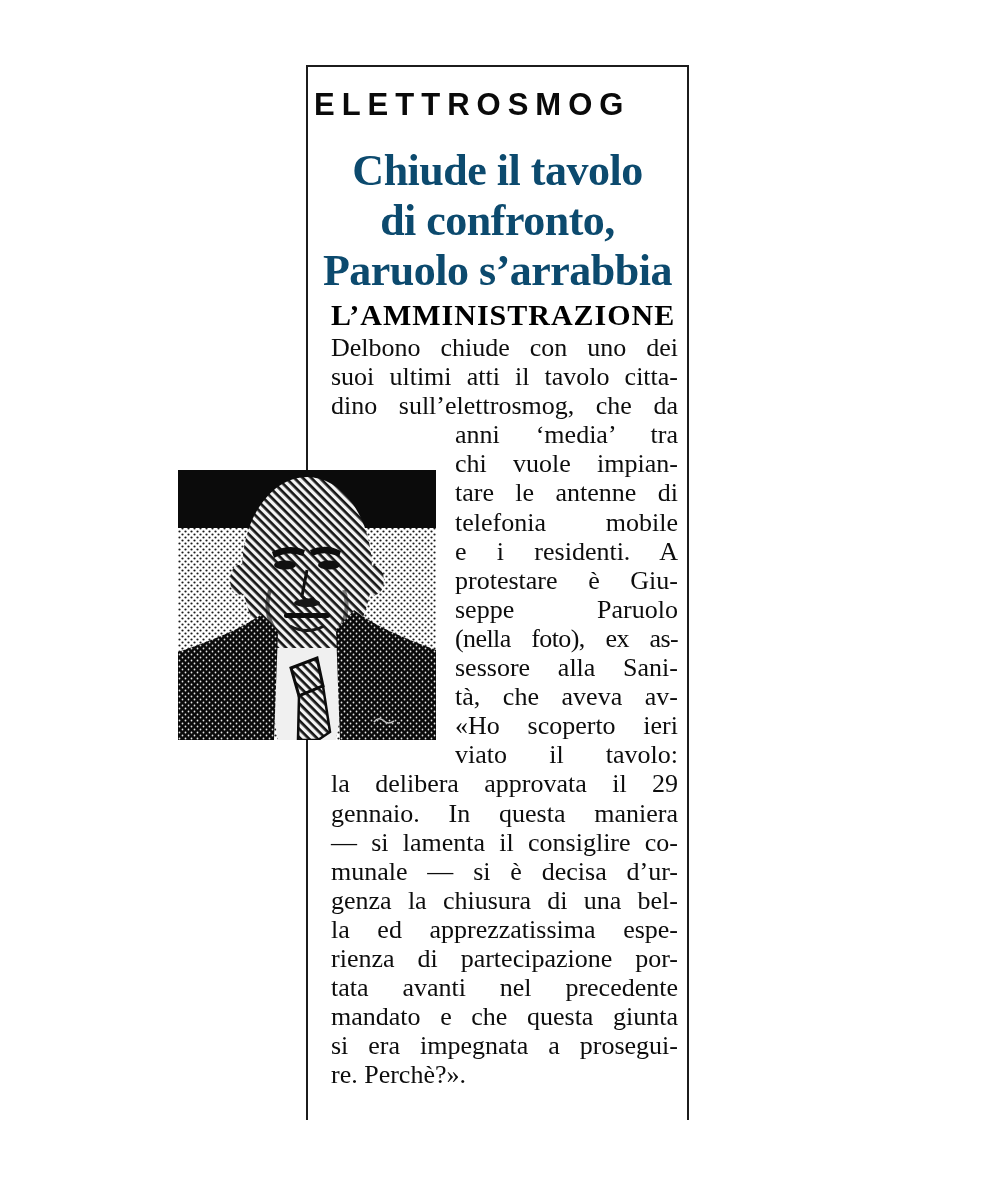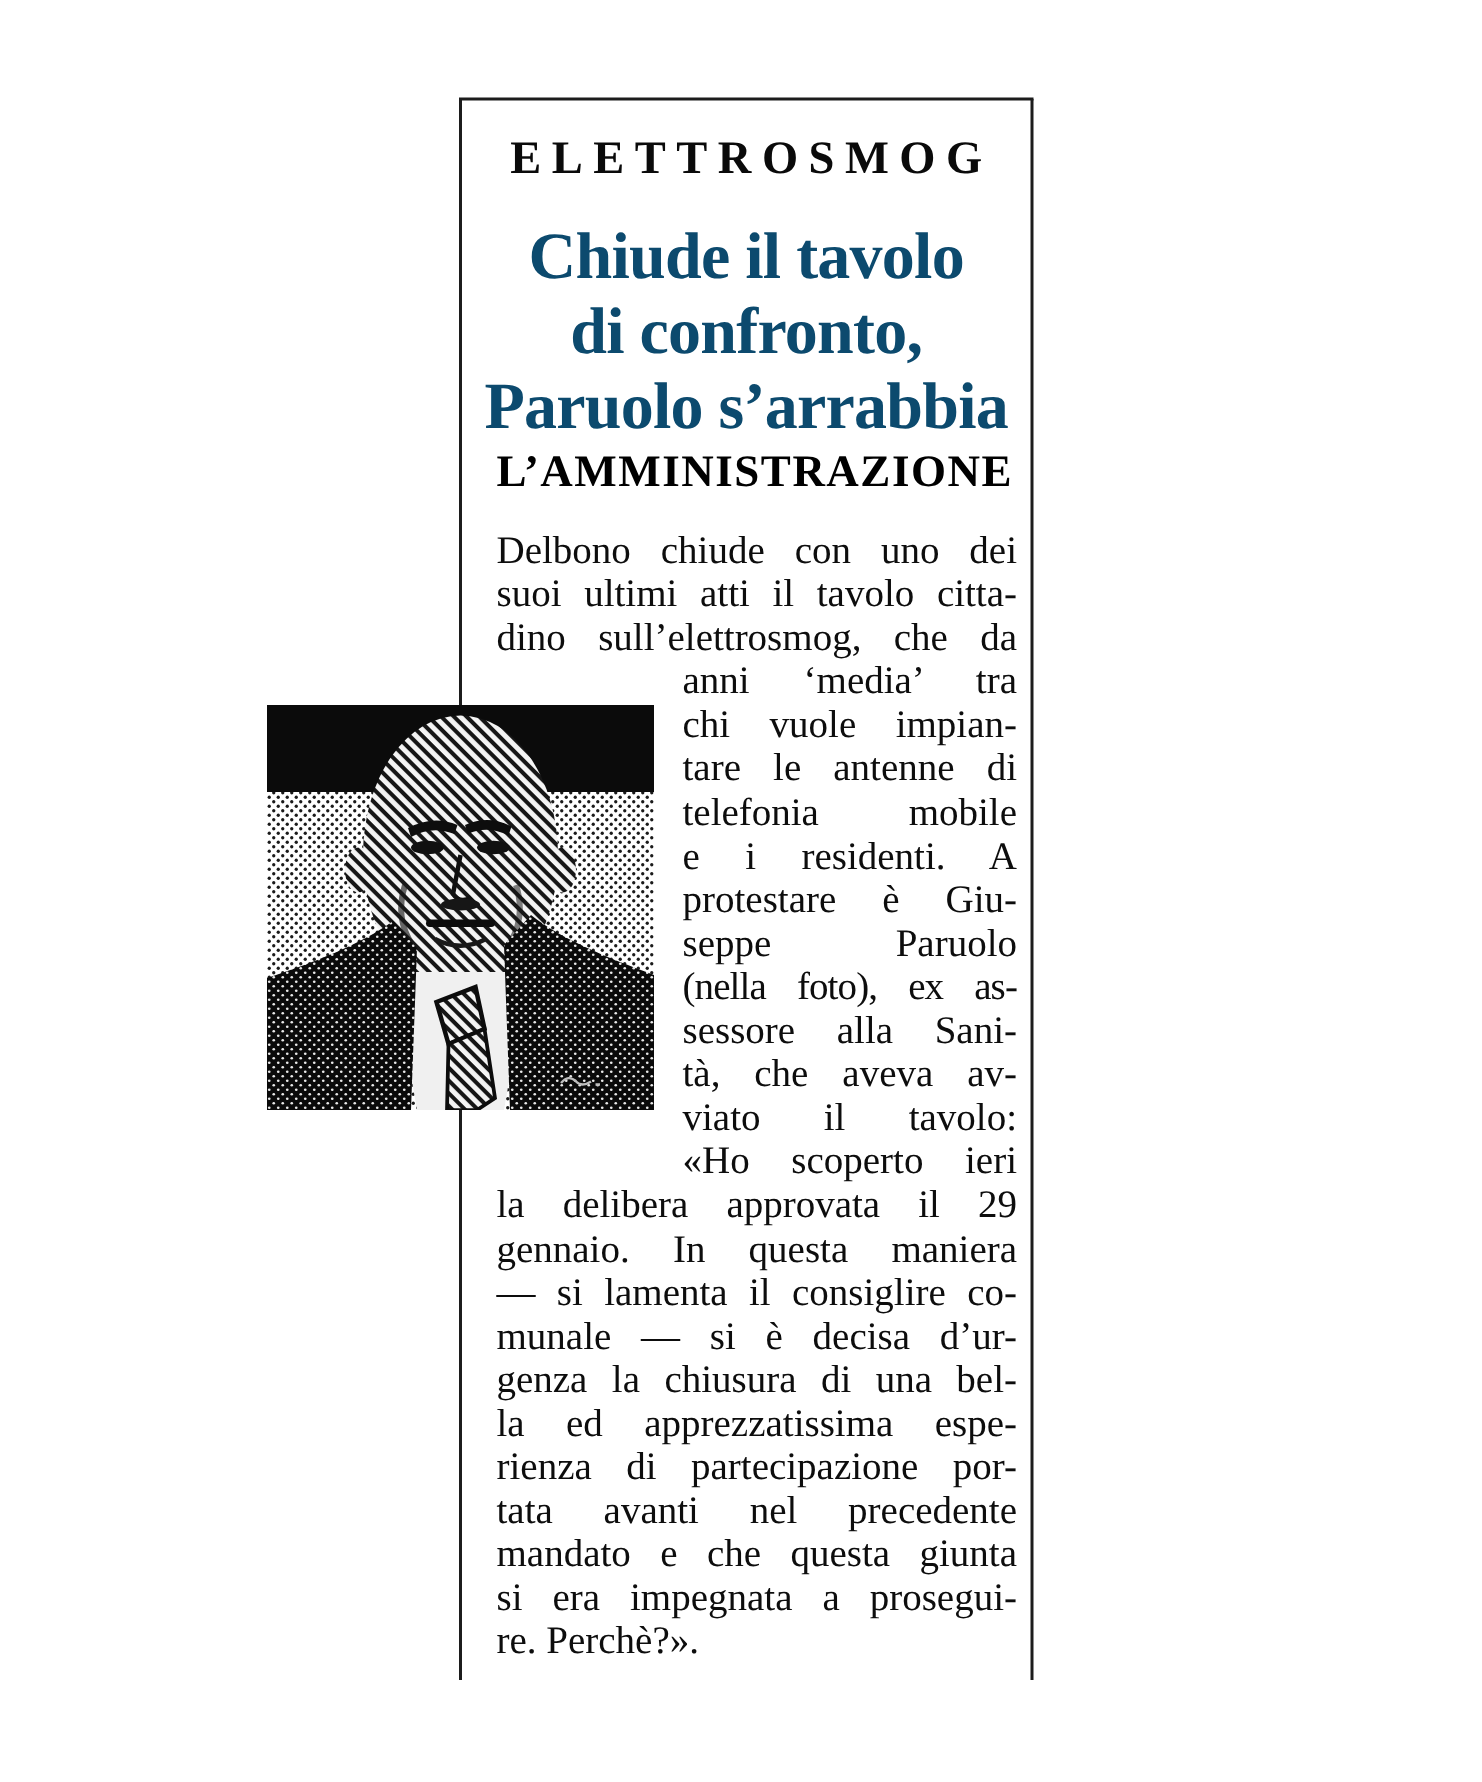--- a/index.html
+++ b/index.html
@@ -15,22 +15,22 @@
   
   .rule { position: absolute; background: #1c1c1c; }
   .rule-left  { left: 306px; top: 66px; width: 2px; height: 1054px; }
   .rule-right { left: 687px; top: 66px; width: 2px; height: 1054px; }
   .rule-top   { left: 306px; top: 65px; width: 383px; height: 2px; }
 
   
   .kicker {
     position: absolute;
     left: 307px; top: 88px; width: 381px;
-    text-align: center;
-    font-family: Liberation Serif, serif;
+    text-align: left;
+    font-family: Liberation Sans, sans-serif;
     font-weight: 800;
     font-size: 31px;
     line-height: 34px;
     letter-spacing: 7px;
     text-indent: 7px;
     color: #0a0a0a;
   }
 
   
   .headline {
@@ -57,21 +57,20 @@
     color: #000000;
   }
 
   
   .body-copy {
     position: absolute;
     left: 331px; top: 333px; width: 347px;
     font-size: 26px;
     line-height: 29.1px;
     color: #0d0d0d;
-    margin-top: 19px;
   }
   .body-line {
     text-align: justify;
     text-align-last: justify;
     white-space: nowrap;
     height: 29.1px;
   }
   .body-line.no-stretch { text-align-last: left; }
   .narrow-block .body-line { margin-left: 124px; }
 
@@ -112,22 +111,22 @@
         <div class="body-line">anni ‘media’ tra</div>
         <div class="body-line">chi vuole impian-</div>
         <div class="body-line">tare le antenne di</div>
         <div class="body-line">telefonia mobile</div>
         <div class="body-line">e i residenti. A</div>
         <div class="body-line">protestare è Giu-</div>
         <div class="body-line">seppe Paruolo</div>
         <div class="body-line" style="letter-spacing: -0.6px;"><span>(</span><span style="font-weight: 400;">nella foto</span><span>), ex as-</span></div>
         <div class="body-line">sessore alla Sani-</div>
         <div class="body-line">tà, che aveva av-</div>
+        <div class="body-line">«Ho scoperto ieri</div>
         <div class="body-line">viato il tavolo:</div>
-        <div class="body-line">«Ho scoperto ieri</div>
       </div>
     <div class="full-block">
         <div class="body-line">la delibera approvata il 29</div>
         <div class="body-line">gennaio. In questa maniera</div>
         <div class="body-line">— si lamenta il consiglire co-</div>
         <div class="body-line">munale — si è decisa d’ur-</div>
         <div class="body-line">genza la chiusura di una bel-</div>
         <div class="body-line">la ed apprezzatissima espe-</div>
         <div class="body-line">rienza di partecipazione por-</div>
         <div class="body-line">tata avanti nel precedente</div>

